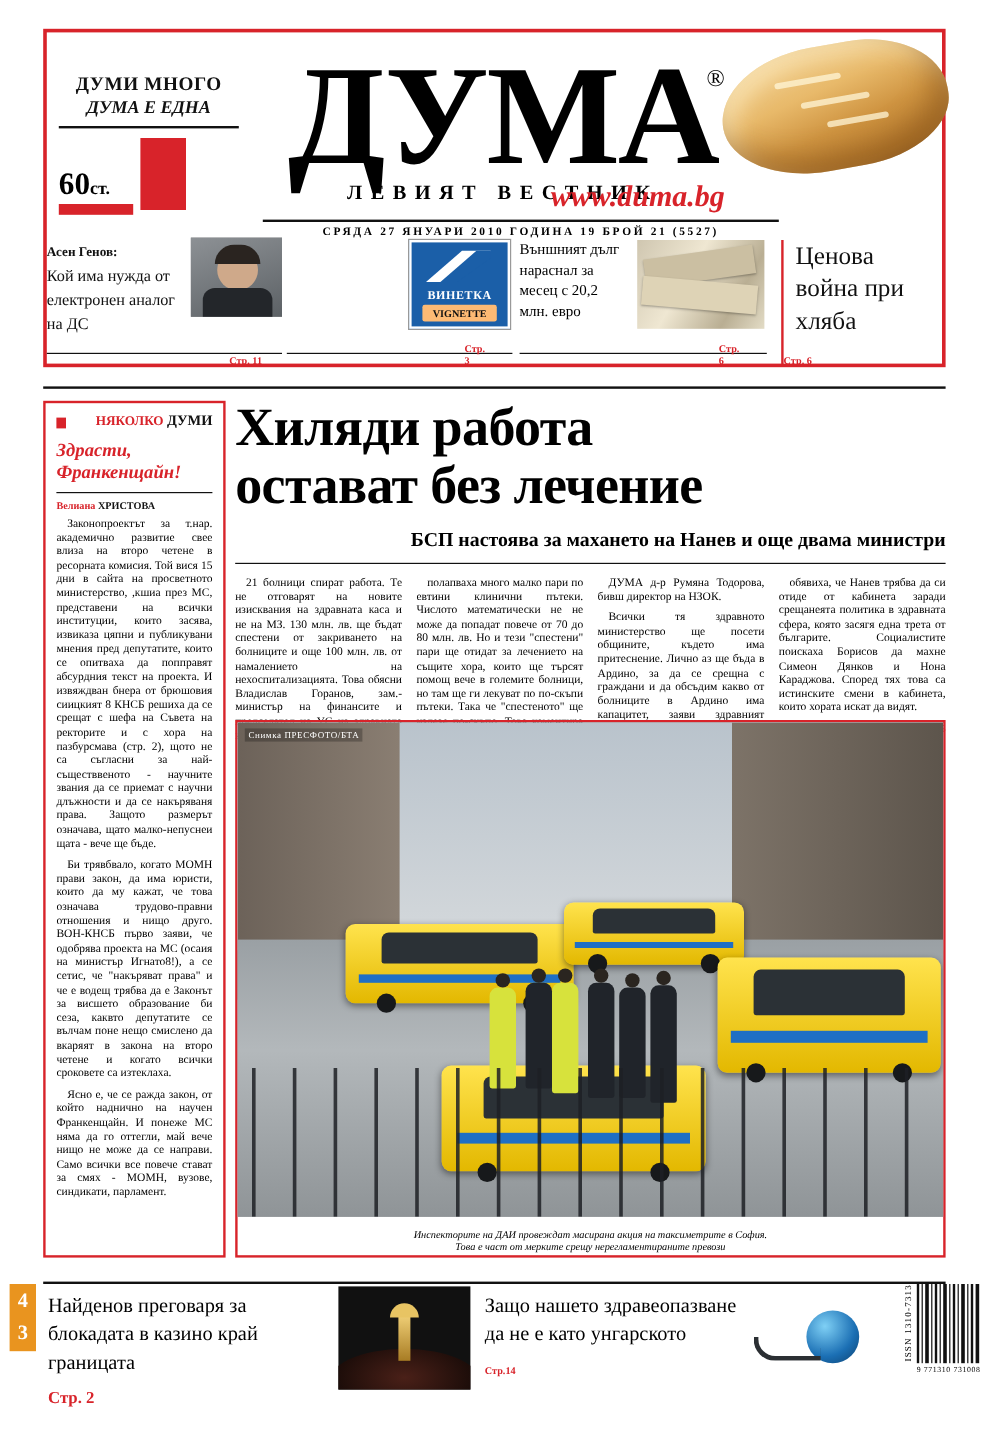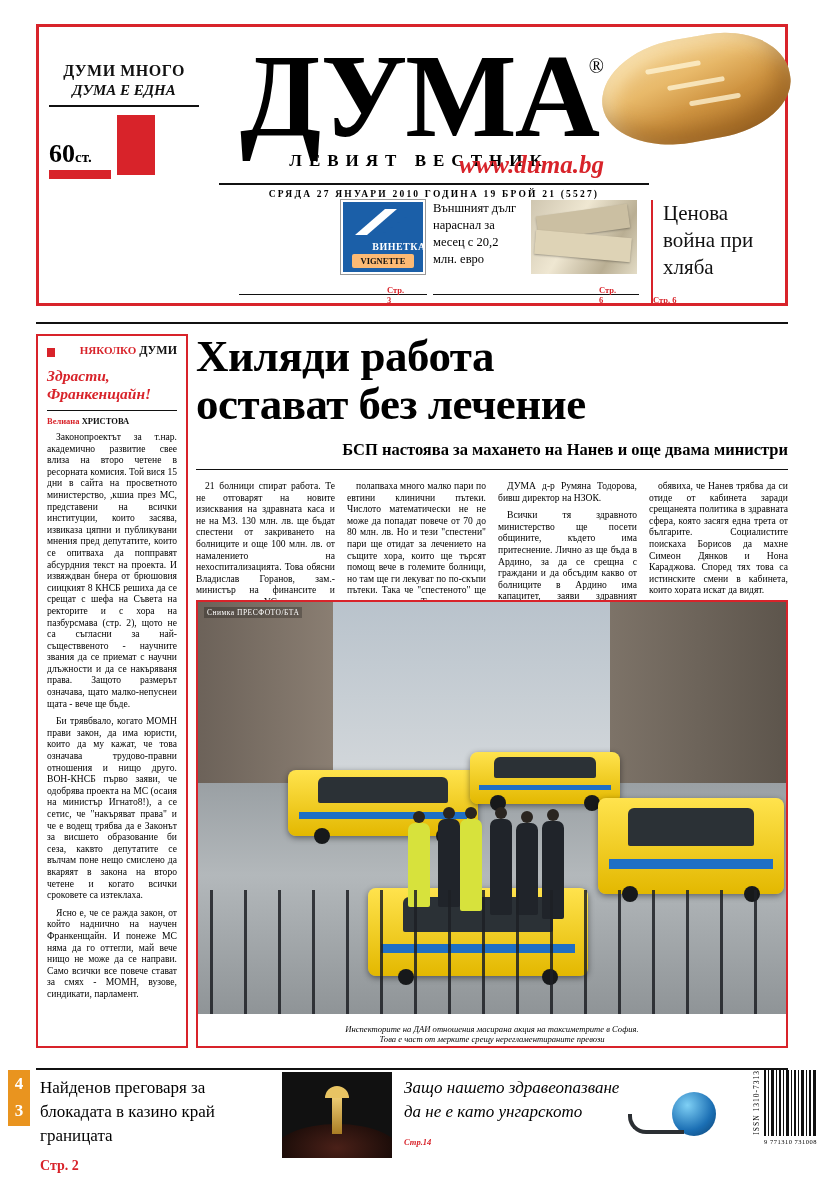--- a/index.html
+++ b/index.html
@@ -45,21 +45,21 @@
   .t1 .txt{font-size:13.5px;line-height:20px;color:#111;}
   .t1 .lbl{font-size:11px;font-weight:bold;}
   .t1 .photo{position:absolute;right:0;top:-2px;width:76px;height:66px;background:#6d6f72;overflow:hidden;}
 
   .t2{left:200px;width:96px;}
   .t2 .txt{font-size:12.5px;line-height:17px;}
 
   .t3{left:302px;width:88px;}
   .vign{position:absolute;left:0;top:0;width:80px;height:70px;background:#1b5fa8;border:2px solid #fff;box-shadow:0 0 0 1px #999;}
   .vign .arrow{position:absolute;left:8px;top:5px;width:62px;height:30px;}
-  .vign .lbl{position:absolute;left:16px;bottom:20px;width:80px;text-align:center;color:#fff;font-size:10px;font-weight:bold;letter-spacing:.5px;}
+  .vign .lbl{position:absolute;left:0;bottom:20px;width:80px;text-align:center;color:#fff;font-size:10px;font-weight:bold;letter-spacing:.5px;}
   .vign .plate{position:absolute;left:9px;bottom:4px;width:62px;height:14px;background:#fdba74;border-radius:2px;font-size:8.5px;text-align:center;line-height:14px;font-weight:bold;color:#111;}
 
   .t4{left:394px;width:92px;}
   .t4 .txt{font-size:12.5px;line-height:17px;}
 
   .t5{left:492px;width:108px;}
   .t5 .money{position:absolute;left:0;top:0;width:106px;height:74px;background:linear-gradient(120deg,#cfc6b0,#efe7d2 40%,#b9ae93 75%,#e3dcc6);}
 
   .t6{left:612px;width:134px;height:104px;border-left:2px solid #d8232a;padding-left:10px;box-sizing:border-box;}
   .t6 .big{font-size:21px;line-height:27px;color:#111;}
@@ -114,21 +114,21 @@
 
   
   .bottom{position:absolute;left:36px;top:1068px;width:752px;height:92px;border-top:2px solid #111;}
   .pagetag{position:absolute;left:8px;top:1070px;width:22px;height:56px;background:#e9941f;color:#fff;font-weight:bold;font-size:17px;text-align:center;line-height:27px;}
   .b1{position:absolute;left:40px;top:1076px;width:230px;font-size:17px;line-height:24px;}
   .b1 .cap{font-size:14px;color:#d8232a;font-weight:bold;margin-top:6px;}
   .roul{position:absolute;left:282px;top:1072px;width:110px;height:86px;background:#111;overflow:hidden;}
   .roul .tbl{position:absolute;left:-10px;bottom:-26px;width:130px;height:60px;border-radius:50%;background:radial-gradient(ellipse at 50% 40%,#4a2018,#160a07 70%);}
   .roul .post{position:absolute;left:50%;margin-left:-5px;bottom:24px;width:10px;height:40px;background:linear-gradient(#f3d37a,#a87c24);}
   .roul .cap2{position:absolute;left:50%;margin-left:-12px;bottom:60px;width:24px;height:12px;border-radius:12px 12px 0 0;background:#e8c463;}
-  .b2{position:absolute;left:404px;top:1076px;width:222px;font-size:17px;line-height:24px;font-style:italic;}
+  .b2{position:absolute;left:404px;top:1076px;width:222px;font-size:17px;line-height:24px;}
   .b2 .cap{font-size:8.5px;color:#d8232a;font-weight:bold;margin-top:6px;}
   .globe{position:absolute;left:628px;top:1086px;width:88px;height:62px;}
   .globe .ball{position:absolute;right:0;top:6px;width:44px;height:44px;border-radius:50%;background:radial-gradient(circle at 35% 30%,#7fd0f5,#1b6fb4 60%,#0c3f6d);}
   .globe .hose{position:absolute;left:0;top:28px;width:52px;height:16px;border-bottom:4px solid #2b2f33;border-left:4px solid #2b2f33;border-radius:0 0 0 18px;}
   .barcode{position:absolute;right:4px;top:1070px;width:64px;height:88px;}
   .bars{position:absolute;left:10px;top:0;width:54px;height:66px;}
   .bars i{position:absolute;top:0;height:100%;background:#111;}
   .bc-text{position:absolute;left:-2px;top:0;font-size:7.5px;writing-mode:vertical-rl;transform:rotate(180deg);letter-spacing:1px;}
   .bc-num{position:absolute;left:10px;top:68px;font-size:6.5px;letter-spacing:.5px;}
 </style>
@@ -167,20 +167,34 @@
         <div class="loaf"></div>
         <div class="slash" style="left:52px;top:46px;width:56px;height:5px;"></div>
         <div class="slash" style="left:74px;top:62px;width:58px;height:5px;"></div>
         <div class="slash" style="left:96px;top:78px;width:52px;height:5px;"></div>
       </div>
     </div>
   </div>
 
   <div class="teaser-row">
 
+    <div class="tz t1">
+      <div class="photo">
+        <div style="position:absolute;left:0;top:0;width:100%;height:100%;background:linear-gradient(160deg,#8d9195,#5c6165);"></div>
+        <div style="position:absolute;left:22px;top:10px;width:34px;height:34px;border-radius:50%;background:#cfa98a;"></div>
+        <div style="position:absolute;left:20px;top:6px;width:38px;height:16px;border-radius:18px 18px 0 0;background:#2a2420;"></div>
+        <div style="position:absolute;left:10px;top:42px;width:58px;height:26px;background:#23262a;border-radius:10px 10px 0 0;"></div>
+      </div>
+      <div class="txt" style="width:116px;">
+        <div class="lbl">Асен Генов:</div>
+        <div>Кой има нужда от електронен аналог на ДС</div>
+      </div>
+      <div class="rule" style="width:196px;"></div>
+      <div class="cap" style="left:152px;">Стр. 11</div>
+    </div>
 
     <div class="tz t2">
       <div class="rule" style="width:188px;"></div>
       <div class="cap" style="left:148px;">Стр. 3</div>
     </div>
 
     <div class="tz t3">
       <div class="vign">
         <svg class="arrow" viewBox="0 0 62 30">
           <path d="M4 28 L34 2 L58 2 L28 28 Z" fill="#ffffff"></path>
@@ -328,21 +342,21 @@
         <i style="left:420px"></i>
           <i style="left:454px"></i>
           <i style="left:488px"></i>
           <i style="left:522px"></i>
         <i style="left:556px"></i>
       </div>
 
       <div class="ph-credit">Снимка ПРЕСФОТО/БТА</div>
     </div>
     <div class="ph-cap">
-      <div>Инспекторите на ДАИ отношения масирана акция на таксиметрите в София.</div>
+      <div>Инспекторите на ДАИ провеждат масирана акция на таксиметрите в София.</div>
       <div>Това е част от мерките срещу нерегламентираните превози</div>
     </div>
   </div>
 
   <div class="bottom"></div>
   <div class="pagetag">
     <div>4</div>
     <div>3</div>
   </div>
 

